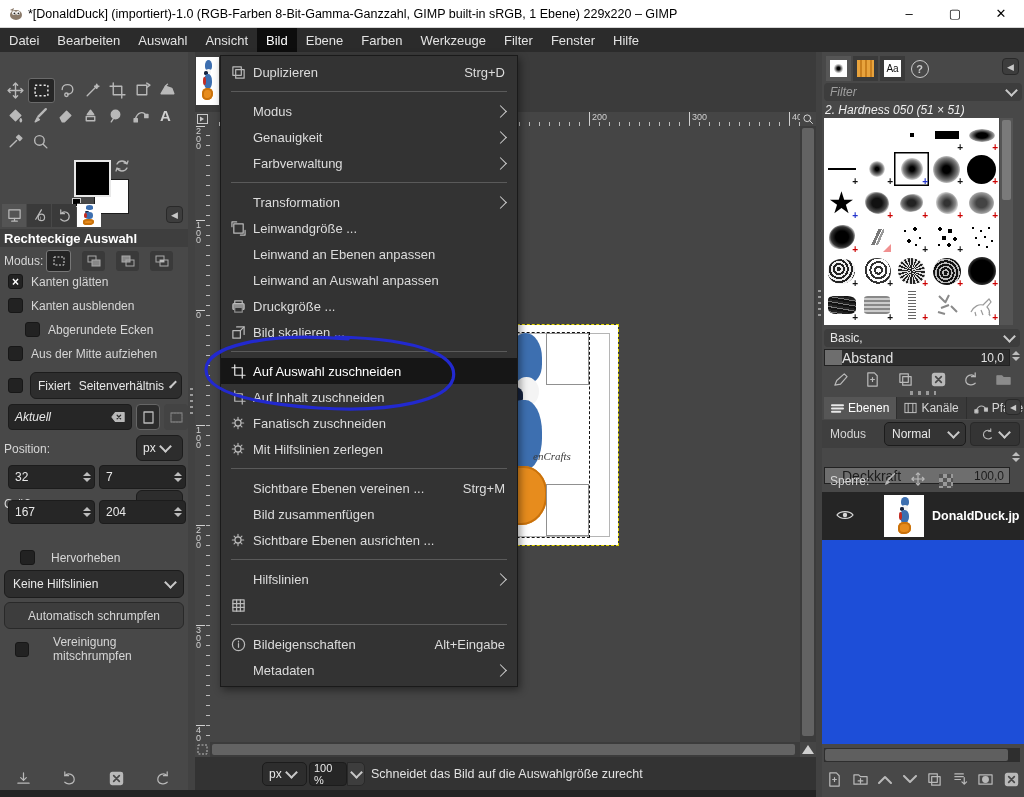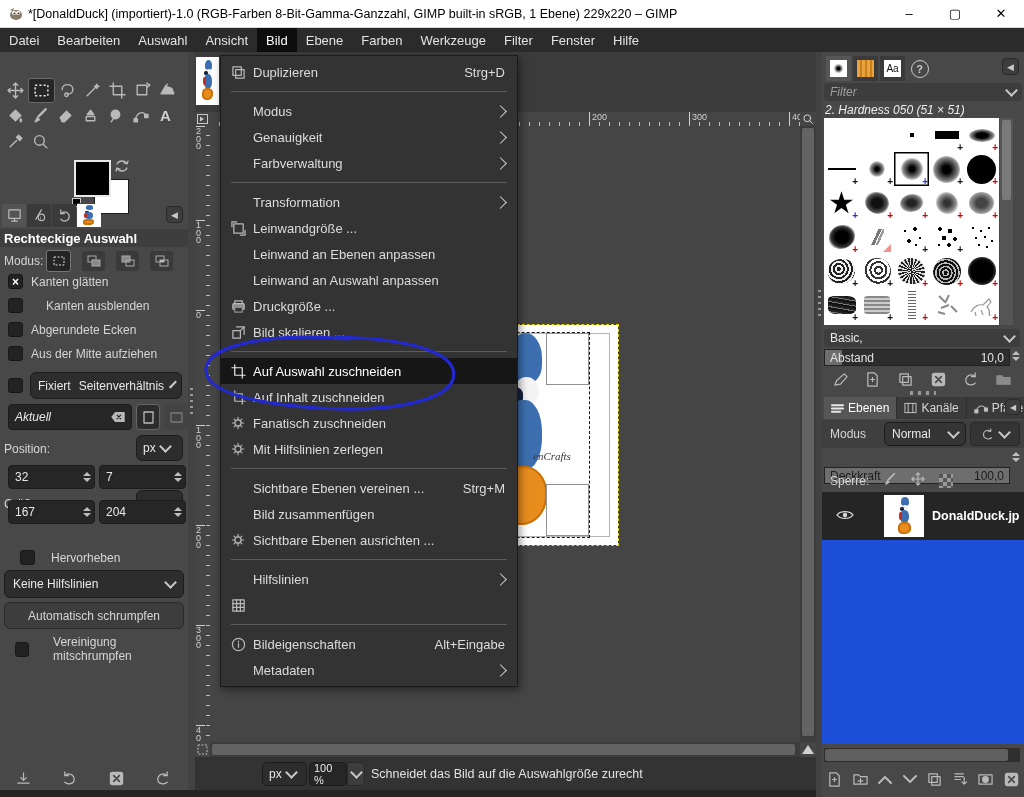--- a/index.html
+++ b/index.html
@@ -89,21 +89,21 @@
   .brushgrid{background:#fff;display:grid;grid-template-columns:repeat(5,35px);grid-auto-rows:34px}
   .bcell{position:relative;display:flex;align-items:center;justify-content:center}
   .bcell .plus{position:absolute;right:1px;bottom:0;font-size:10px;font-weight:bold;line-height:9px}
   .p-red{color:#c00}.p-blk{color:#111}.p-blu{color:#23c}
   .soft{border-radius:50%}
   .ltab{height:22px;display:flex;align-items:center;gap:4px;padding:0 7px;background:#3a3a3a;
         color:#d6d6d6;font-size:12px;border-right:1px solid #2e2e2e}
   .ltab.active{background:#565656;color:#fff}
   .slider{position:relative;background:#2d2d2d;border:1px solid #222;box-sizing:border-box;overflow:hidden}
   .slider .fill{position:absolute;left:0;top:0;bottom:0;background:#6e6e6e}
-  .slider .lab{position:absolute;left:5px;top:50%;transform:translateY(-50%);font-size:12px}
+  .slider .lab{position:absolute;left:17px;top:50%;transform:translateY(-50%);font-size:14px}
   .slider .val{position:absolute;right:5px;top:50%;transform:translateY(-50%);font-size:12px}
   .checker{background-image:linear-gradient(45deg,#999 25%,transparent 25%,transparent 75%,#999 75%),
            linear-gradient(45deg,#999 25%,#555 25%,#555 75%,#999 75%);background-size:8px 8px;
            background-position:0 0,4px 4px}
   .footico{display:flex;align-items:center;justify-content:center;color:#c9c9c9}
   #annot{position:absolute;left:0;top:0;width:1024px;height:797px;z-index:60;pointer-events:none}
 </style>
 </head>
 <body>
 
@@ -305,25 +305,25 @@
           <rect x="1" y="1" width="8" height="6" fill="none" stroke="#aaa"></rect>
           <rect x="5" y="5" width="8" height="6" fill="none" stroke="#aaa"></rect>
           <rect x="5" y="5" width="4" height="2" fill="#bbb"></rect>
         </svg>
       </span>
   </div>
   <div class="abs flex" style="left:8px;top:222px;gap:8px">
       <span class="cb">×</span>
       <span class="txt">Kanten glätten</span>
     </div>
-  <div class="abs flex" style="left:8px;top:246px;gap:23px">
+  <div class="abs flex" style="left:8px;top:246px;gap:8px">
       <span class="cb"></span>
       <span class="txt">Kanten ausblenden</span>
     </div>
-  <div class="abs flex" style="left:8px;top:270px;gap:8px">
+  <div class="abs flex" style="left:25px;top:270px;gap:8px">
       <span class="cb"></span>
       <span class="txt">Abgerundete Ecken</span>
     </div>
   <div class="abs flex" style="left:8px;top:294px;gap:8px">
       <span class="cb"></span>
       <span class="txt">Aus der Mitte aufziehen</span>
     </div>
   <div class="abs flex" style="left:8px;top:320px;gap:7px">
     <span class="cb"></span>
     <span class="field" style="width:152px;height:27px;background:#2d2d2d;border-radius:6px;padding:0 7px;gap:8px">

